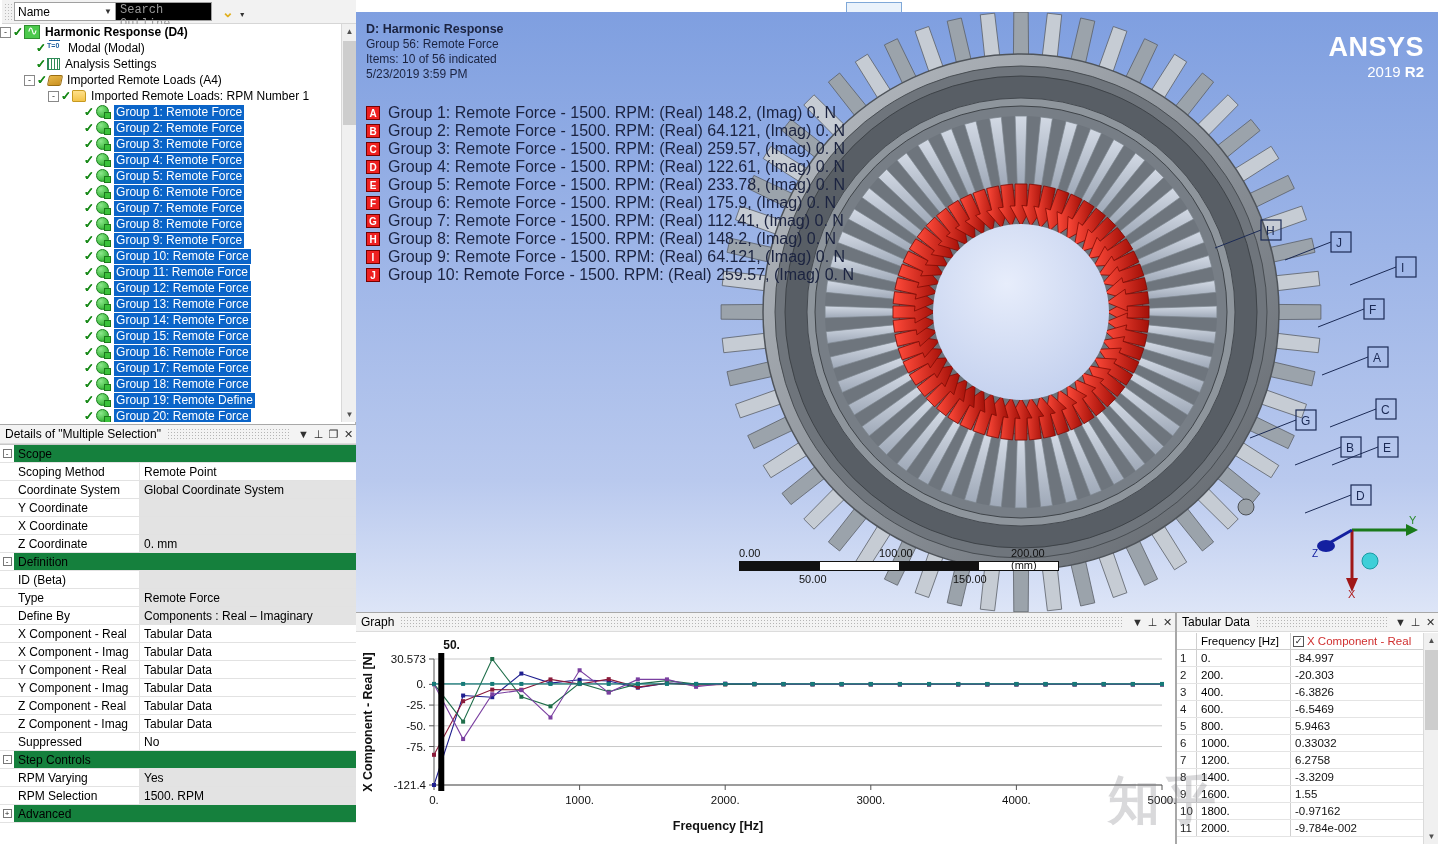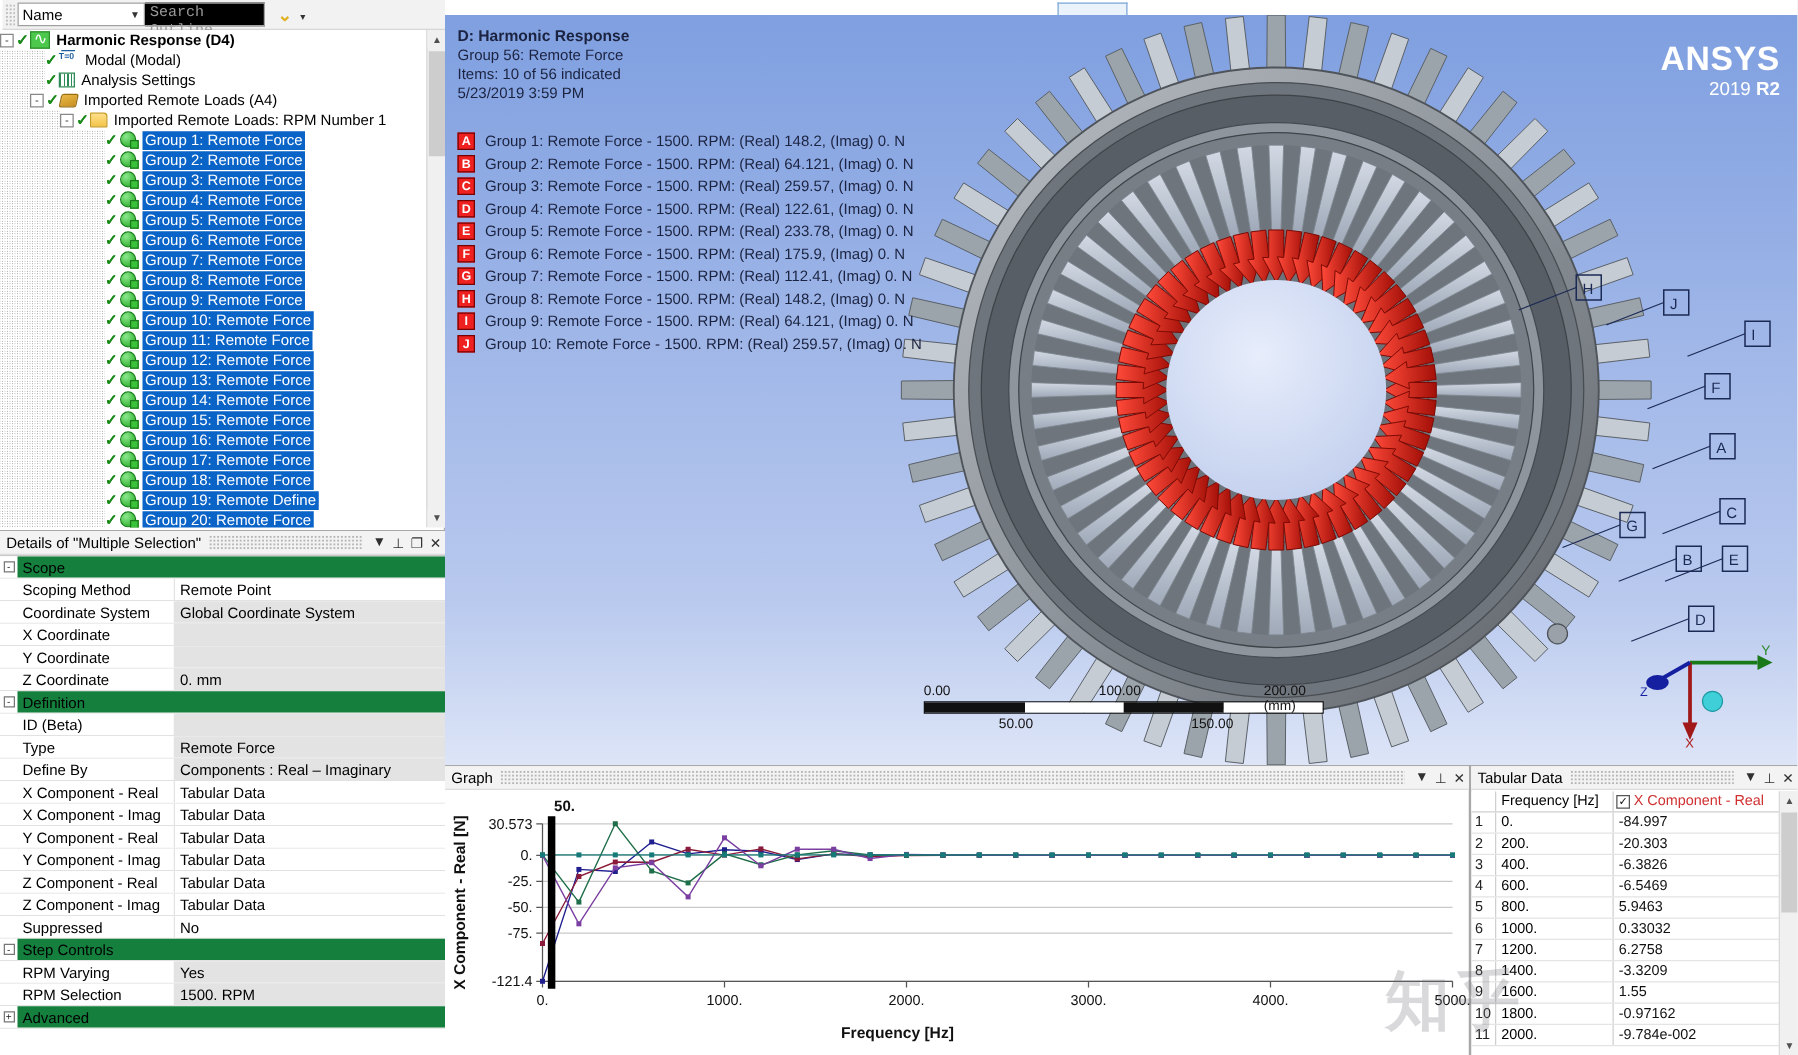--- a/index.html
+++ b/index.html
@@ -142,21 +142,21 @@
     height: 12px; border: 1px solid #7fa8d8; border-bottom: none; background: #eaf2fb; }
 
   .vp-head { position: absolute; left: 10px; top: 10px; color: #1b2340; }
   .vp-head .h1 { font-weight: bold; font-size: 12.5px; line-height: 15px; }
   .vp-head .h2 { font-size: 12px; line-height: 15px; }
   #legend-list { position: absolute; left: 10px; top: 92px; }
   .lg-row { display: flex; align-items: center; height: 18px; }
   .lg-badge { width: 14px; height: 14px; background: #ee2020; border: 1px solid #700;
     color: #fff; font-size: 10px; font-weight: bold; text-align: center;
     line-height: 13px; margin-right: 8px; flex: none; }
-  .lg-text { font-size: 12px; color: #1b2340; white-space: nowrap; }
+  .lg-text { font-size: 16px; color: #1b2340; white-space: nowrap; }
 
   #ansys-logo { position: absolute; right: 14px; top: 22px; text-align: right;
     color: #fff; line-height: 1; }
   #ansys-logo .a1 { font-size: 27px; font-weight: bold; letter-spacing: 0.5px; }
   #ansys-logo .a2 { font-size: 15px; margin-top: 3px; }
   #ansys-logo .a2 b { font-weight: bold; }
 
   
   #scalebar { position: absolute; left: 383px; top: 535px; width: 320px; }
   .sb-top { position: relative; height: 14px; font-size: 11px; color: #111; }
@@ -540,26 +540,26 @@
             <div class="dg-key">Scoping Method</div>
             <div class="dg-val white">Remote Point</div>
           </div>
           <div class="dg-row">
             <div class="dg-exp"></div>
             <div class="dg-key">Coordinate System</div>
             <div class="dg-val gray">Global Coordinate System</div>
           </div>
           <div class="dg-row">
             <div class="dg-exp"></div>
+            <div class="dg-key">Y Coordinate</div>
+            <div class="dg-val gray"></div>
+          </div>
+          <div class="dg-row">
+            <div class="dg-exp"></div>
             <div class="dg-key">X Coordinate</div>
-            <div class="dg-val gray"></div>
-          </div>
-          <div class="dg-row">
-            <div class="dg-exp"></div>
-            <div class="dg-key">Y Coordinate</div>
             <div class="dg-val gray"></div>
           </div>
           <div class="dg-row">
             <div class="dg-exp"></div>
             <div class="dg-key">Z Coordinate</div>
             <div class="dg-val gray">0. mm</div>
           </div>
           <div class="dg-row">
             <div class="dg-exp">
               <span class="dg-expbox">-</span>

